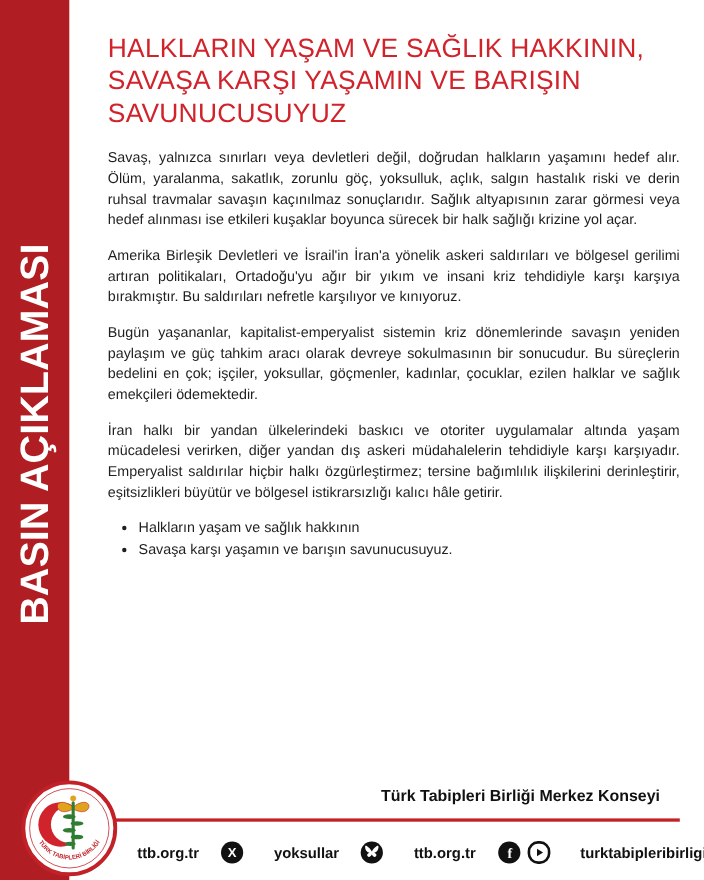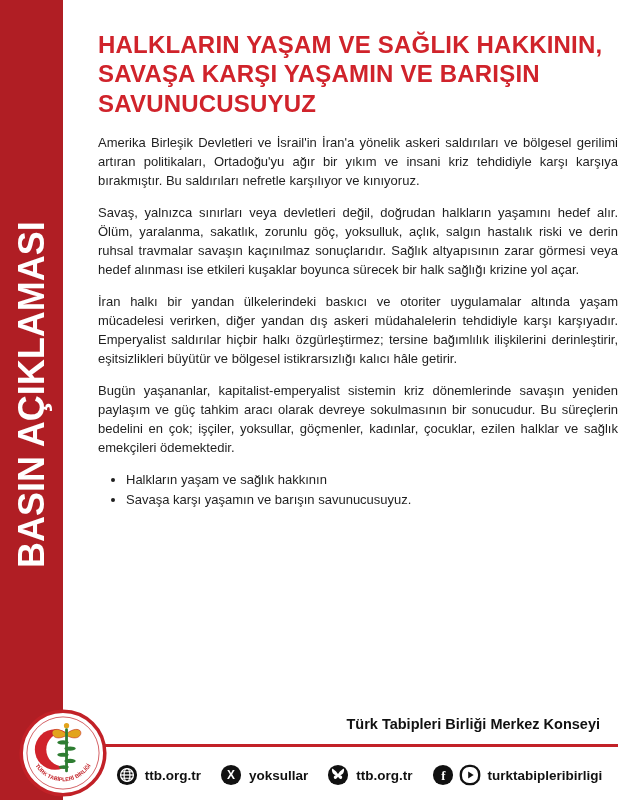--- a/index.html
+++ b/index.html
@@ -17,64 +17,64 @@
     display:flex;align-items:center;justify-content:center;
     writing-mode:vertical-rl;transform:rotate(180deg);
     color:#ffffff;font-weight:bold;font-size:36px;letter-spacing:0px;
     white-space:nowrap;
   }
 
   
   .content{position:absolute;left:63px;top:0;right:0;bottom:0;padding:30px 22px 0 35px;}
   h1.title{
     margin:0 0 15px 0;color:#d0232b;font-size:24px;line-height:1.22;
-    font-weight:bold;letter-spacing:0.2px;
+    font-weight:normal;letter-spacing:0.2px;
   }
   p.body{
     margin:0 0 13px 0;font-size:13px;line-height:19px;color:#1f1f1f;
     text-align:justify;
   }
   .list-intro{margin:4px 0 2px 0;font-size:13px;line-height:20px;color:#1f1f1f;}
   ul.points{margin:0 0 6px 0;padding:0 0 0 28px;}
   ul.points li{font-size:13px;line-height:20px;color:#1f1f1f;}
 
   
   .signature{
     position:absolute;right:40px;top:716px;
     font-size:14.5px;font-weight:bold;color:#111111;
   }
   .divider{position:absolute;left:100px;right:22px;top:744px;height:3px;background:#c22127;}
   .social-row{
     position:absolute;left:100px;right:22px;top:756px;height:38px;
     display:flex;align-items:center;justify-content:center;gap:19px;
   }
   .social-item{display:flex;align-items:center;gap:7px;}
-  .social-item .label{font-size:13.5px;font-weight:bold;color:#111111;white-space:nowrap;}
+  .social-item .label{font-size:13.5px;font-weight:bold;color:#111111;white-space:nowrap;margin-left:20px;}
   .icon-22{width:22px;height:22px;display:block;}
   .dual-icons{display:flex;align-items:center;gap:5px;}
 
   
   .logo{position:absolute;left:19px;top:709px;width:88px;height:88px;}
 </style>
 </head>
 <body>
 
 <div class="page">
 
   <aside class="sidebar">
     <div class="vertical-text">BASIN AÇIKLAMASI</div>
   </aside>
 
   <main class="content">
     <h1 class="title">HALKLARIN YAŞAM VE SAĞLIK HAKKININ, SAVAŞA KARŞI YAŞAMIN VE BARIŞIN SAVUNUCUSUYUZ</h1>
 
+    <p class="body">Savaş, yalnızca sınırları veya devletleri değil, doğrudan halkların yaşamını hedef alır. Ölüm, yaralanma, sakatlık, zorunlu göç, yoksulluk, açlık, salgın hastalık riski ve derin ruhsal travmalar savaşın kaçınılmaz sonuçlarıdır. Sağlık altyapısının zarar görmesi veya hedef alınması ise etkileri kuşaklar boyunca sürecek bir halk sağlığı krizine yol açar.</p>
     <p class="body">Amerika Birleşik Devletleri ve İsrail'in İran'a yönelik askeri saldırıları ve bölgesel gerilimi artıran politikaları, Ortadoğu'yu ağır bir yıkım ve insani kriz tehdidiyle karşı karşıya bırakmıştır. Bu saldırıları nefretle karşılıyor ve kınıyoruz.</p>
-    <p class="body">Savaş, yalnızca sınırları veya devletleri değil, doğrudan halkların yaşamını hedef alır. Ölüm, yaralanma, sakatlık, zorunlu göç, yoksulluk, açlık, salgın hastalık riski ve derin ruhsal travmalar savaşın kaçınılmaz sonuçlarıdır. Sağlık altyapısının zarar görmesi veya hedef alınması ise etkileri kuşaklar boyunca sürecek bir halk sağlığı krizine yol açar.</p>
+    <p class="body">Bugün yaşananlar, kapitalist-emperyalist sistemin kriz dönemlerinde savaşın yeniden paylaşım ve güç tahkim aracı olarak devreye sokulmasının bir sonucudur. Bu süreçlerin bedelini en çok; işçiler, yoksullar, göçmenler, kadınlar, çocuklar, ezilen halklar ve sağlık emekçileri ödemektedir.</p>
     <p class="body">İran halkı bir yandan ülkelerindeki baskıcı ve otoriter uygulamalar altında yaşam mücadelesi verirken, diğer yandan dış askeri müdahalelerin tehdidiyle karşı karşıyadır. Emperyalist saldırılar hiçbir halkı özgürleştirmez; tersine bağımlılık ilişkilerini derinleştirir, eşitsizlikleri büyütür ve bölgesel istikrarsızlığı kalıcı hâle getirir.</p>
-    <p class="body">Bugün yaşananlar, kapitalist-emperyalist sistemin kriz dönemlerinde savaşın yeniden paylaşım ve güç tahkim aracı olarak devreye sokulmasının bir sonucudur. Bu süreçlerin bedelini en çok; işçiler, yoksullar, göçmenler, kadınlar, çocuklar, ezilen halklar ve sağlık emekçileri ödemektedir.</p>
 
     <ul class="points">
       <li>Halkların yaşam ve sağlık hakkının</li>
       <li>Savaşa karşı yaşamın ve barışın savunucusuyuz.</li>
     </ul>
 
   </main>
 
   <div class="signature">Türk Tabipleri Birliği Merkez Konseyi</div>
   <div class="divider"></div>

